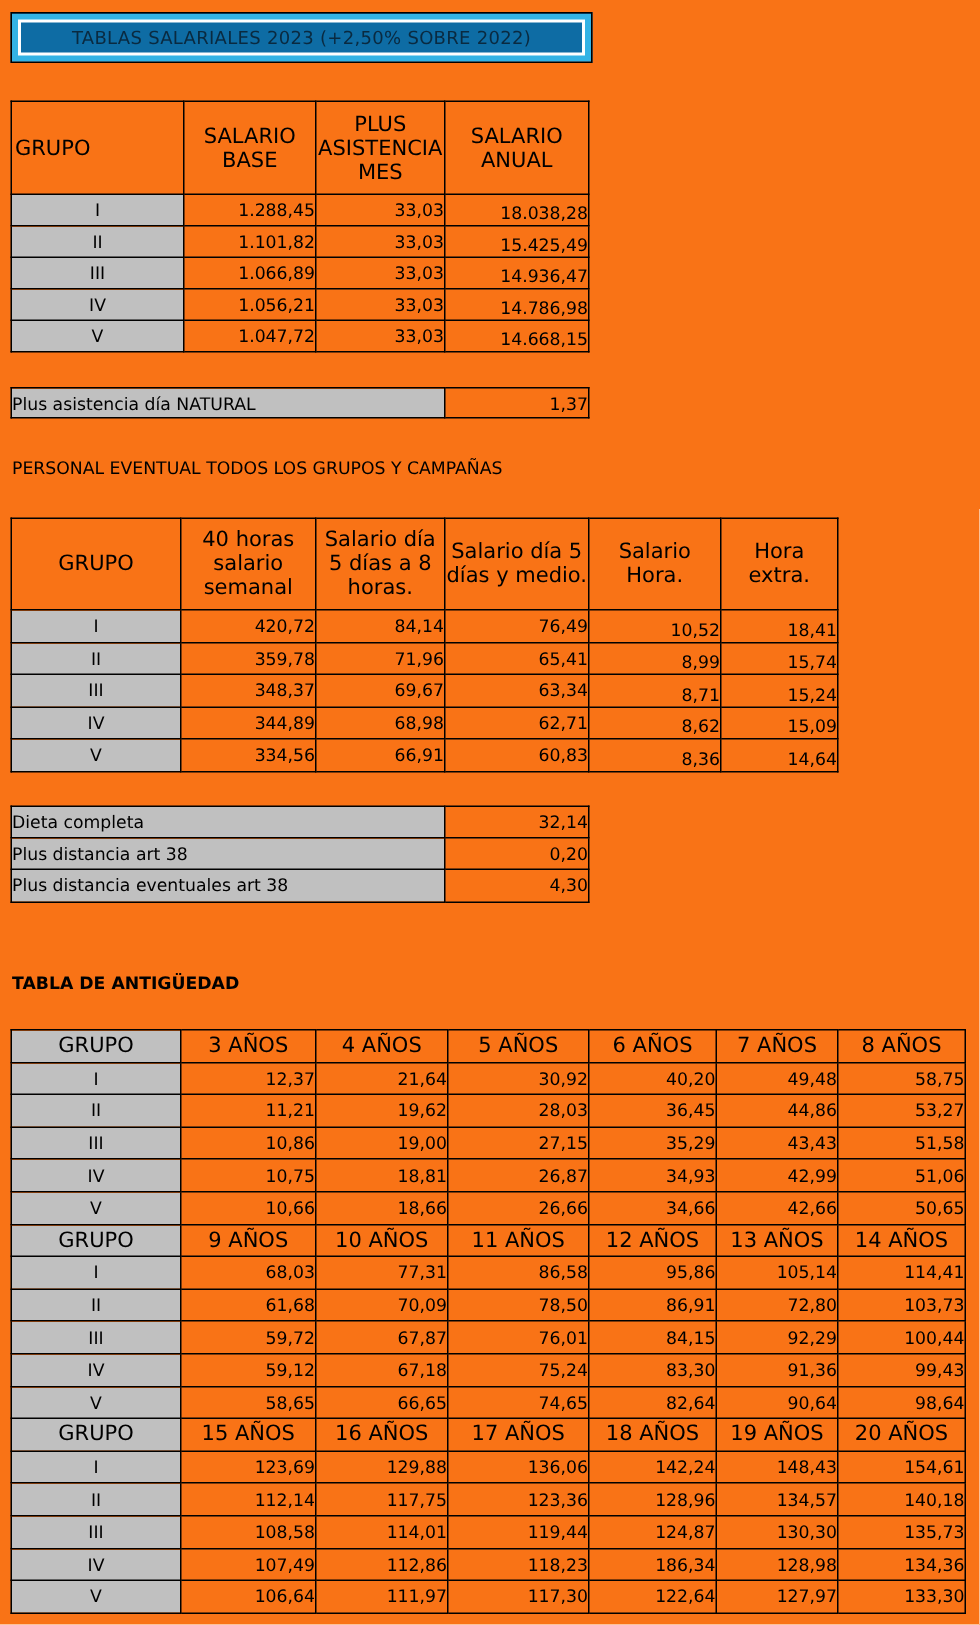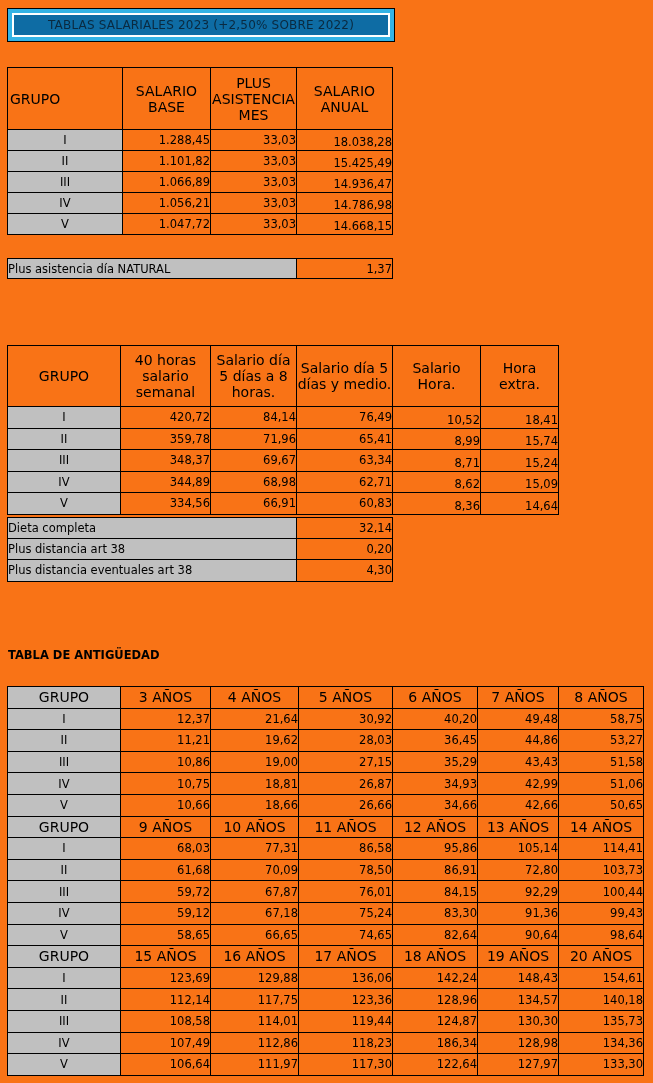--- a/index.html
+++ b/index.html
@@ -49,21 +49,21 @@
   }
   #eventual-heading { top:305px; }
   #antiguedad-heading { top:648px;font-weight:bold; }
 
   
   #eventual-table { left:7px; top:345px; width:551px; }
   #eventual-table th { height:60px; }
   #eventual-table td { height:19.5px; }
 
   
-  #dietas-table { left:7px; top:517px; width:385px;border-radius:17px; }
+  #dietas-table { left:7px; top:537px; width:385px;border-radius:17px; }
   #dietas-table td { height:20.2px; }
 
   
   #antiguedad-table { left:7px; top:686px; width:636px; }
   #antiguedad-table th, #antiguedad-table td { height:20.6px; }
 </style>
 </head>
 <body>
 
 <div class="page" style="--title-fill: #0E6CA4; --title-border: #33B3E5; --title-line: #FFFFFF; --title-text: #0A2A40; --cell-gray: #C0C0C0; --grid-border: #000000;">
@@ -125,20 +125,21 @@
         <col style="width:96px">
       </colgroup>
     <tbody id="plus-body">
         <tr class="data-row">
           <td class="label-cell">Plus asistencia día NATURAL</td>
           <td class="num-cell">1,37</td>
         </tr>
       </tbody>
   </table>
 
+  <div class="section-heading" id="eventual-heading">PERSONAL EVENTUAL TODOS LOS GRUPOS Y CAMPAÑAS</div>
 
   <table class="grid" id="eventual-table">
     <colgroup>
         <col style="width:113px">
         <col style="width:90px">
         <col style="width:86px">
         <col style="width:96px">
         <col style="width:88px">
         <col style="width:78px">
       </colgroup>

